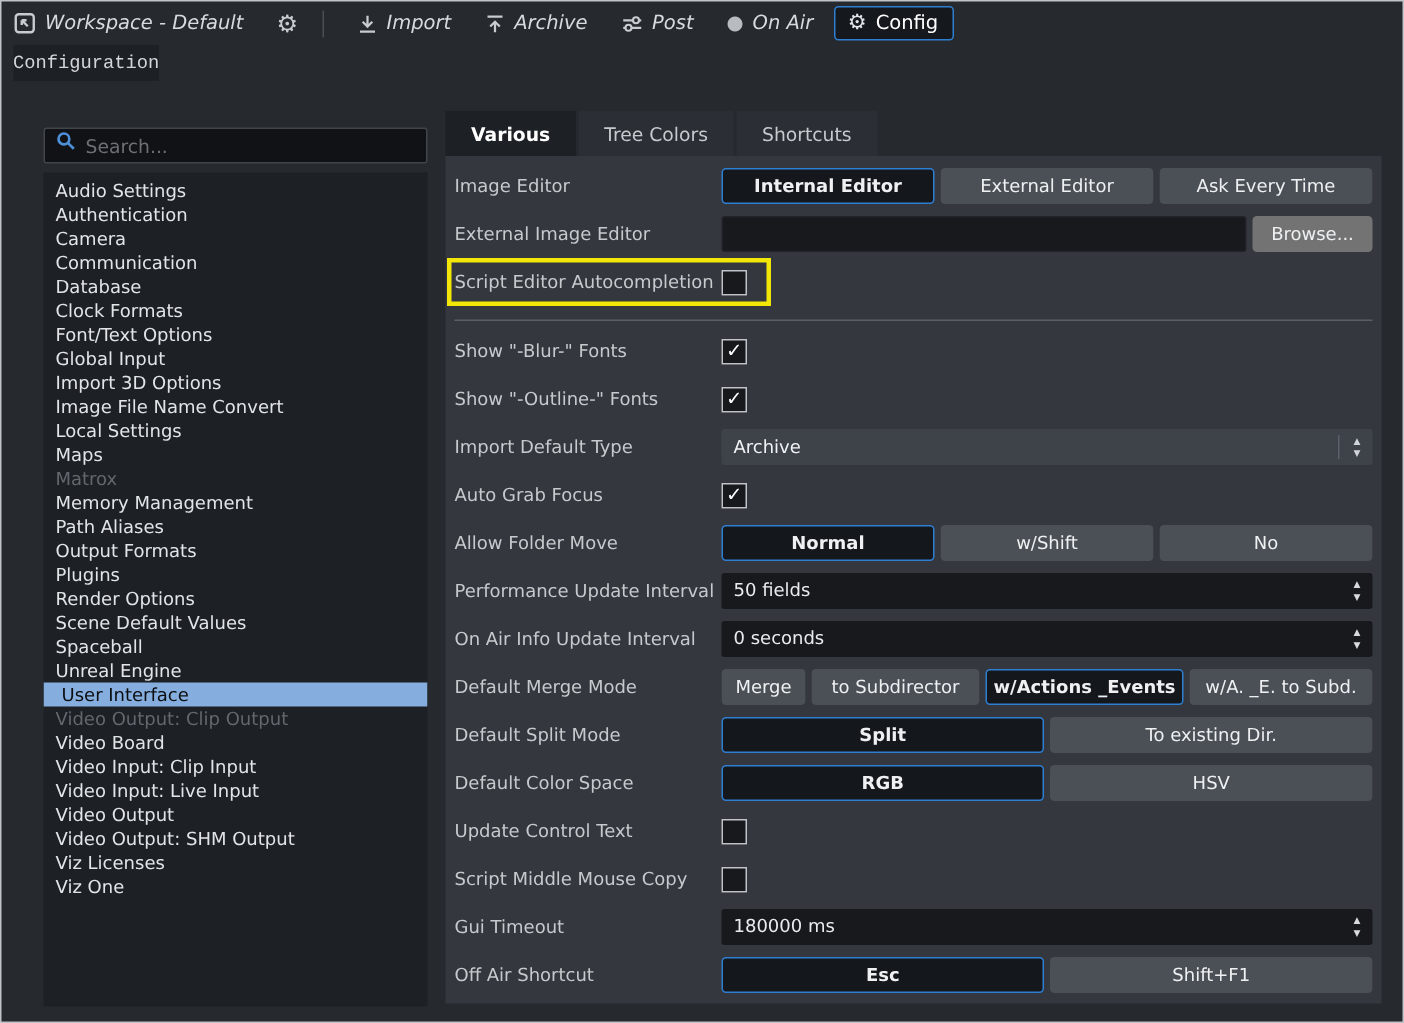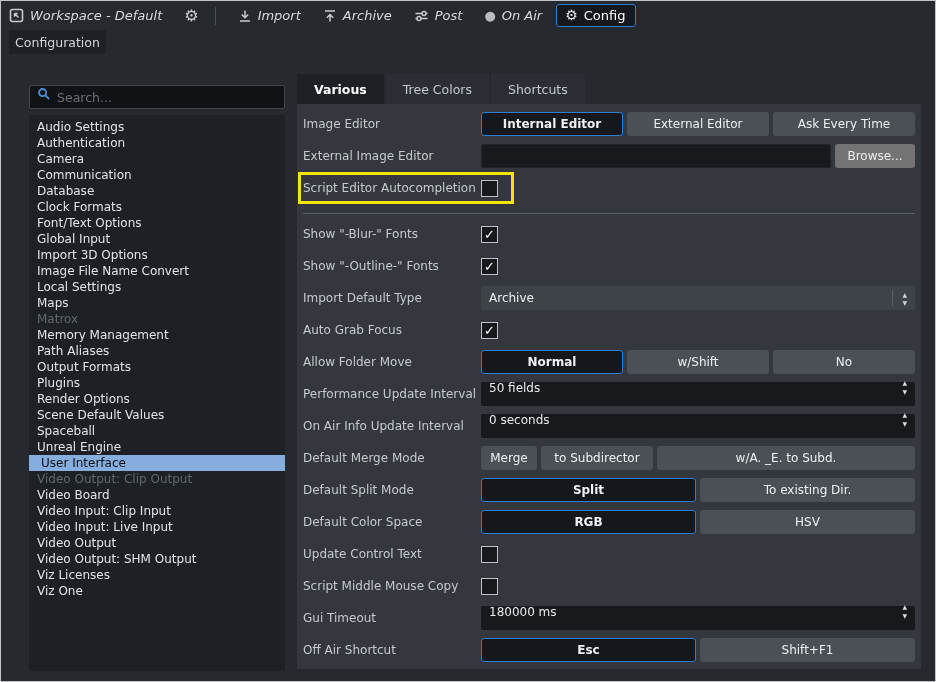--- a/index.html
+++ b/index.html
@@ -16,21 +16,21 @@
   .tb-item { display:flex; align-items:center; gap:6px; cursor:default;font-style:italic; }
   .tb-gap { margin-left:22px; }
   .tb-divider { width:1px; height:18px; background:#4a4f55; margin-left:16px; }
   .tb-icon svg { display:block; }
   .gear-glyph { font-size:16px; color:#c8ccd0; line-height:1; }
   .onair-dot { font-size:13px; color:#b8bcc0; line-height:1; }
   .config-btn { display:flex; align-items:center; gap:6px; border:1px solid #2e7fd2;
     background:#15181d; border-radius:3px; padding:2px 10px 3px 8px; height:23px; }
 
   
-  .wintab-row { position:absolute; left:0; top:29px; right:0; height:24px; }
+  .wintab-row { position:absolute; left:0; top:29px; right:0; height:24px;font-family:Liberation Mono, monospace; }
   .wintab { margin-left:8px; width:97px; height:24px; background:#1d2025; color:#d3d6d9;
     display:flex; align-items:center; justify-content:center; font-size:12.5px; }
 
   
   .search-box { position:absolute; left:28px; top:84px; width:256px; height:24px;
     background:#101216; border:1px solid #41464d; border-radius:2px;
     display:flex; padding:0 7px; gap:6px; }
   .search-box input { flex:1; background:transparent; border:none; outline:none;
     color:#c9cdd1; font-size:12.5px; font-family:"DejaVu Sans", sans-serif; }
   .search-box input::placeholder { color:#6b7076; }
@@ -70,21 +70,21 @@
   .cb { width:17px; height:17px; background:#17191d; border:1px solid #bfc3c8;
     display:flex; align-items:center; justify-content:center; color:#fff;
     font-size:13px; line-height:1; cursor:default; flex-shrink:0; }
 
   .dd { flex:1; height:24px; background:#3e434a; border-radius:2px; color:#f0f2f4;
     font-size:12px; display:flex; align-items:center; padding:0 8px; cursor:default; }
   .dd-arrows { margin-left:auto; display:flex; flex-direction:column; align-items:center;
     justify-content:center; gap:1px; font-size:6px; color:#d0d4d8;
     padding-left:9px; border-left:1px solid #5a6068; height:16px; }
   .spin { flex:1; height:24px; background:#17191d; border-radius:2px; color:#e9ebee;
-    font-size:12px; display:flex; align-items:flex-end; padding:11px 8px; cursor:default; }
+    font-size:12px; display:flex; align-items:flex-start; padding:4px 8px; cursor:default; }
   .spin-arrows { margin-left:auto; display:flex; flex-direction:column; align-items:center;
     justify-content:center; gap:2px; font-size:6px; color:#d8dadd; }
 
   .row.hl { position:relative; }
   .hl-frame { position:absolute; left:-5px; top:-4px; width:216px; height:32px;
     border:3px solid #f2e609; pointer-events:none; }
 </style>
 </head>
 <body>
 
@@ -302,20 +302,21 @@
           </span>
         </div>
       </div>
     </div>
 
     <div class="row">
       <span class="flabel">Default Merge Mode</span>
       <div class="controls">
         <div class="seg w-merge">Merge</div>
         <div class="seg w-tosub">to Subdirector</div>
+        <div class="seg sel w-wact">w/Actions _Events</div>
         <div class="seg w-wae">w/A. _E. to Subd.</div>
       </div>
     </div>
 
     <div class="row">
       <span class="flabel">Default Split Mode</span>
       <div class="controls">
         <div class="seg sel">Split</div>
         <div class="seg">To existing Dir.</div>
       </div>

